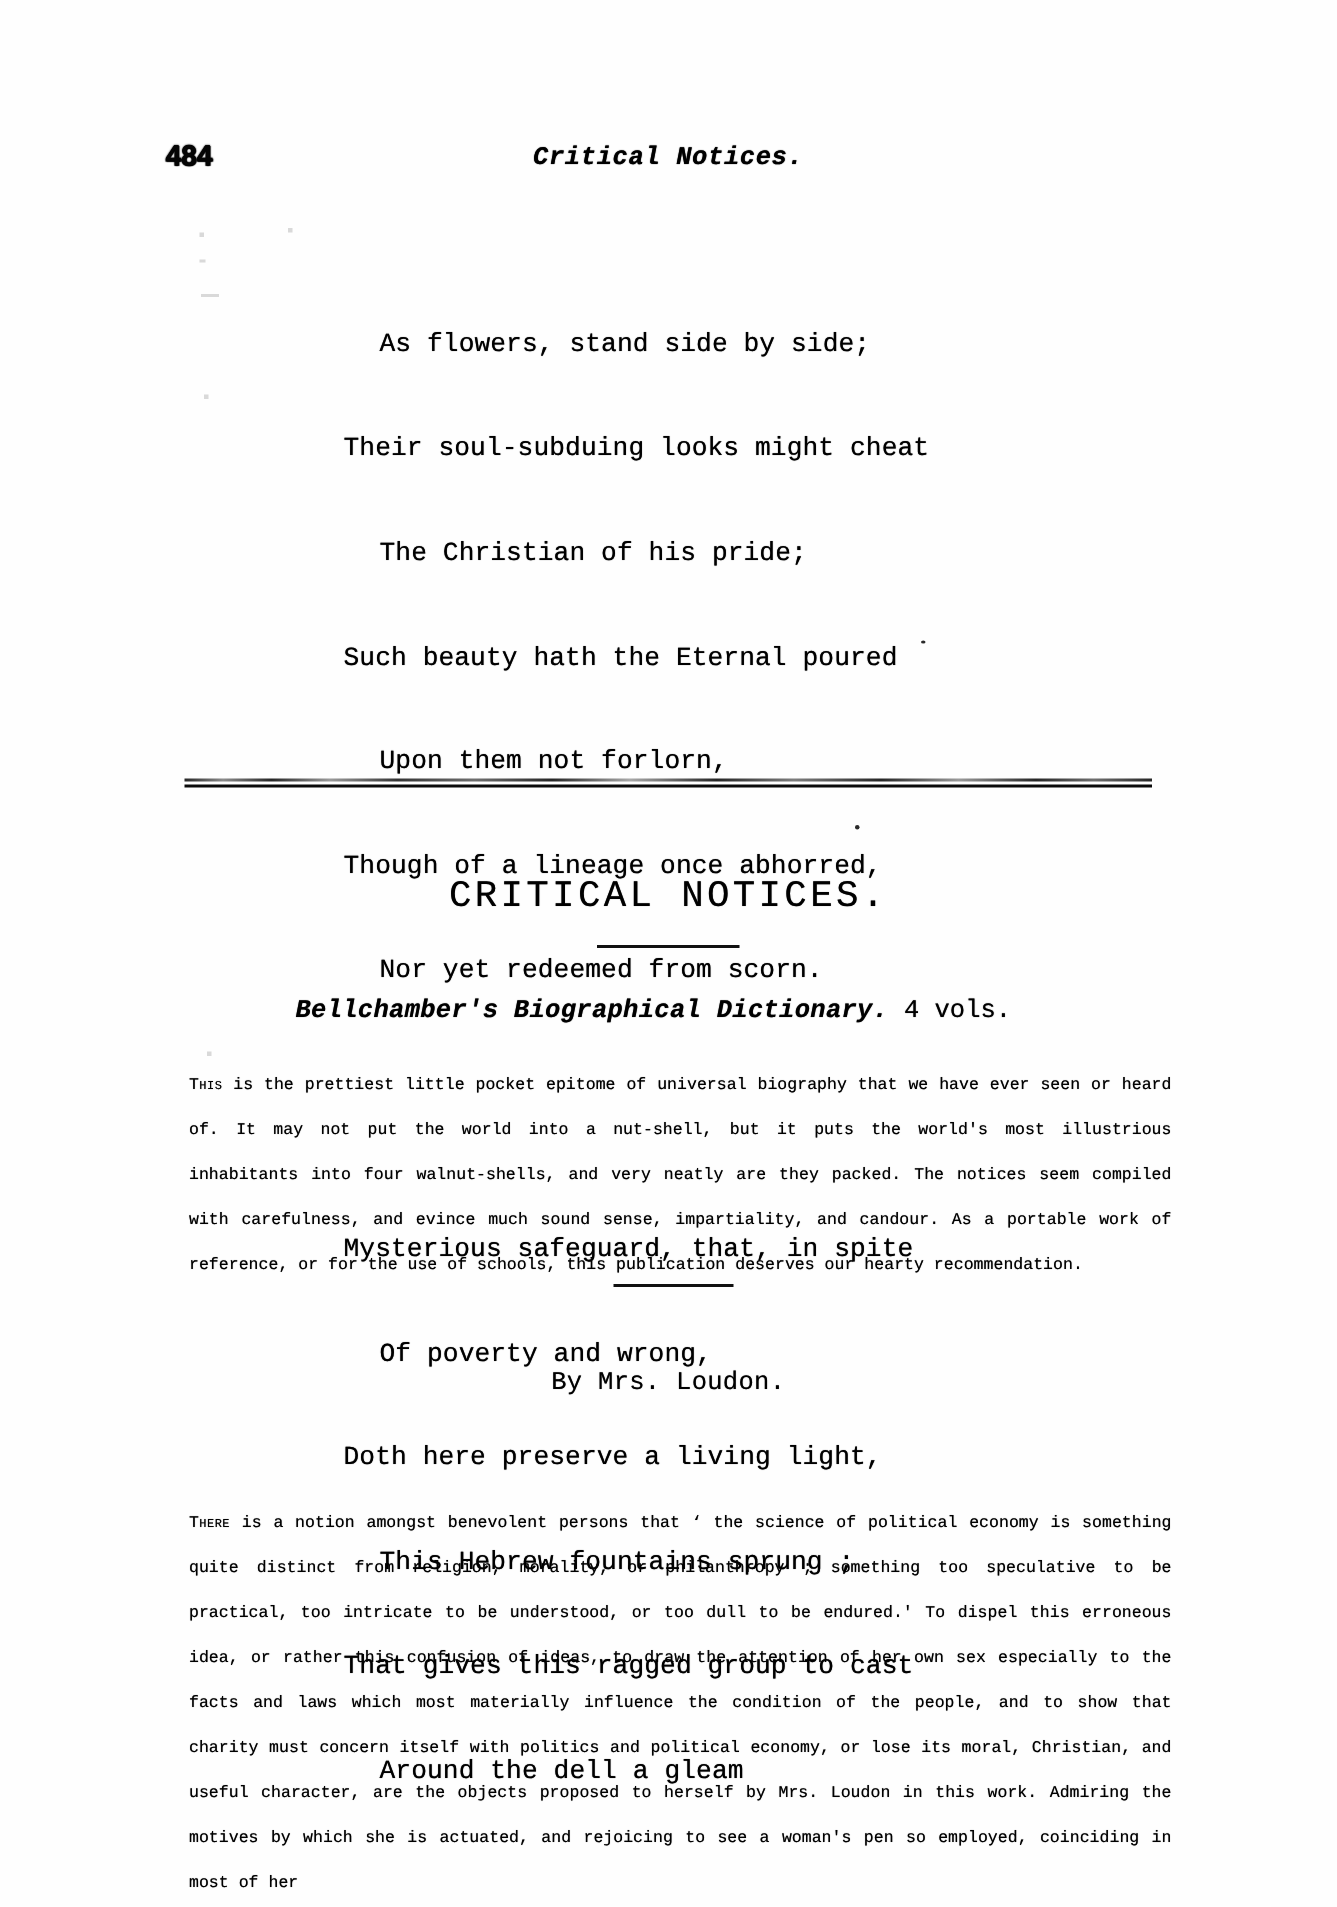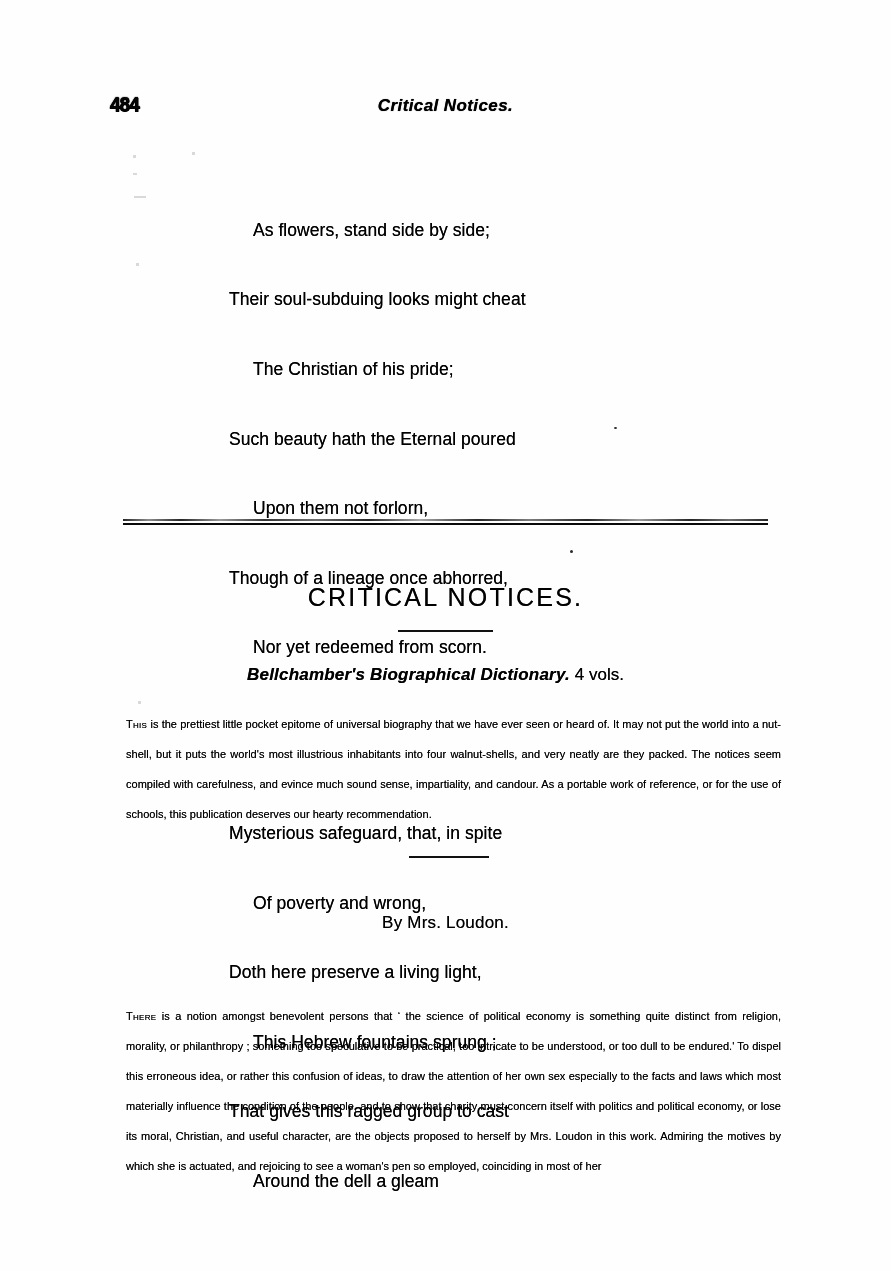--- a/index.html
+++ b/index.html
@@ -8,21 +8,21 @@
     padding: 0;
     background: #ffffff;
   }
   .page {
     position: relative;
     width: 891px;
     height: 1271px;
     margin: 0 auto;
     background: #fefefe;
     color: #000000;
-    font-family: Liberation Sans, sans-serif;
+    font-family: Liberation Mono, monospace;
     overflow: hidden;
   }
 
   
   .running-head {
     position: absolute;
     top: 94px;
     left: 110px;
     width: 671px;
     height: 26px;

